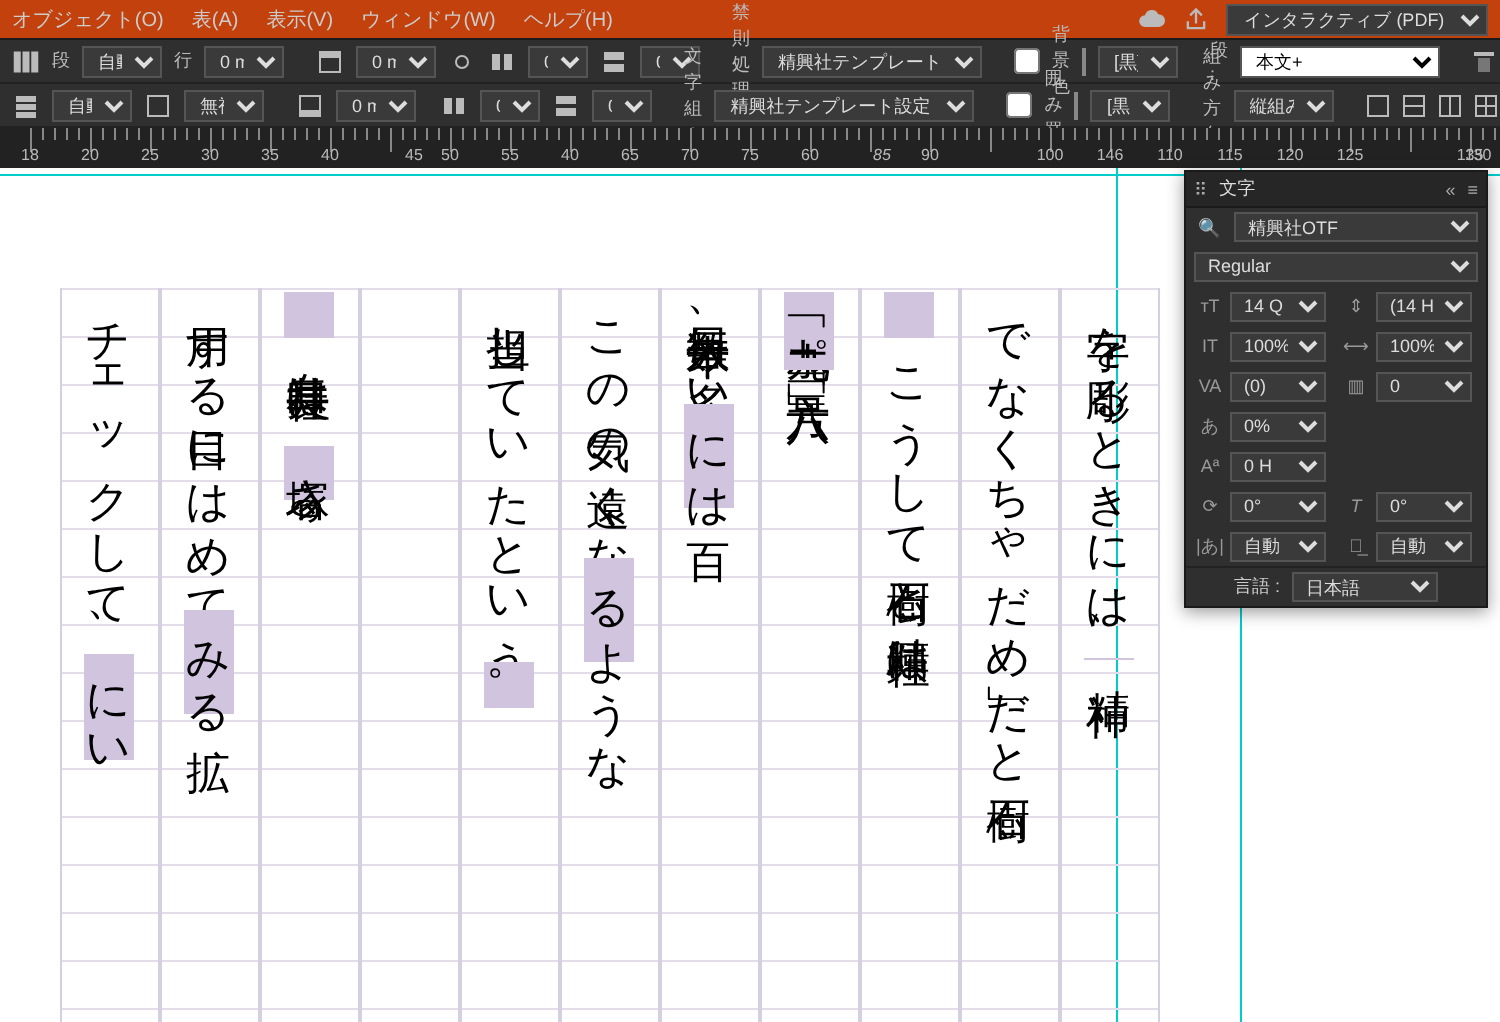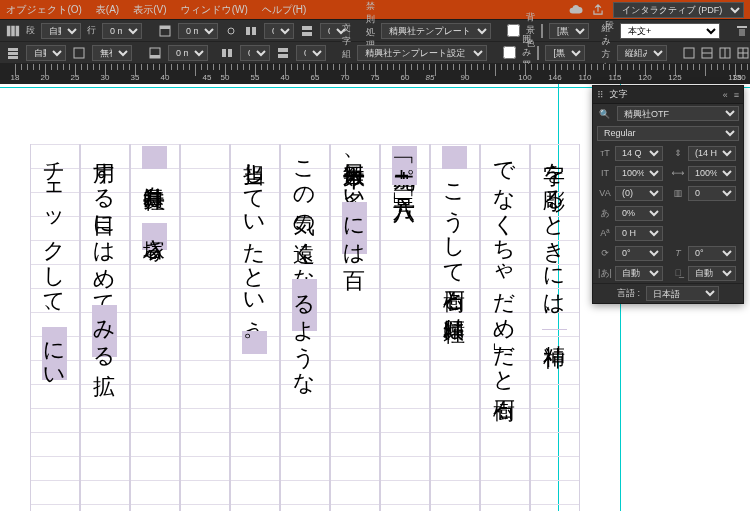--- a/index.html
+++ b/index.html
@@ -362,21 +362,21 @@
       <div class="tick" style="left: 387px;"></div>
       <div class="tick" style="left: 393px;"></div>
       <div class="tick" style="left: 399px;"></div>
       <div class="tick maj" style="left: 405px;"></div>
       <div class="lab" style="left: 405px;">60</div>
       <div class="tick" style="left: 411px;"></div>
       <div class="tick" style="left: 417px;"></div>
       <div class="tick" style="left: 423px;"></div>
       <div class="tick" style="left: 429px;"></div>
       <div class="tick maj" style="left: 435px;"></div>
-      <div class="lab" style="left: 430px; font-style: italic;">85</div>
+      <div class="lab" style="left: 441px; font-style: italic;">85</div>
       <div class="tick" style="left: 441px;"></div>
       <div class="tick" style="left: 447px;"></div>
       <div class="tick" style="left: 453px;"></div>
       <div class="tick" style="left: 459px;"></div>
       <div class="tick maj" style="left: 465px;"></div>
       <div class="lab" style="left: 465px;">90</div>
       <div class="tick" style="left: 471px;"></div>
       <div class="tick" style="left: 477px;"></div>
       <div class="tick" style="left: 483px;"></div>
       <div class="tick" style="left: 489px;"></div>

